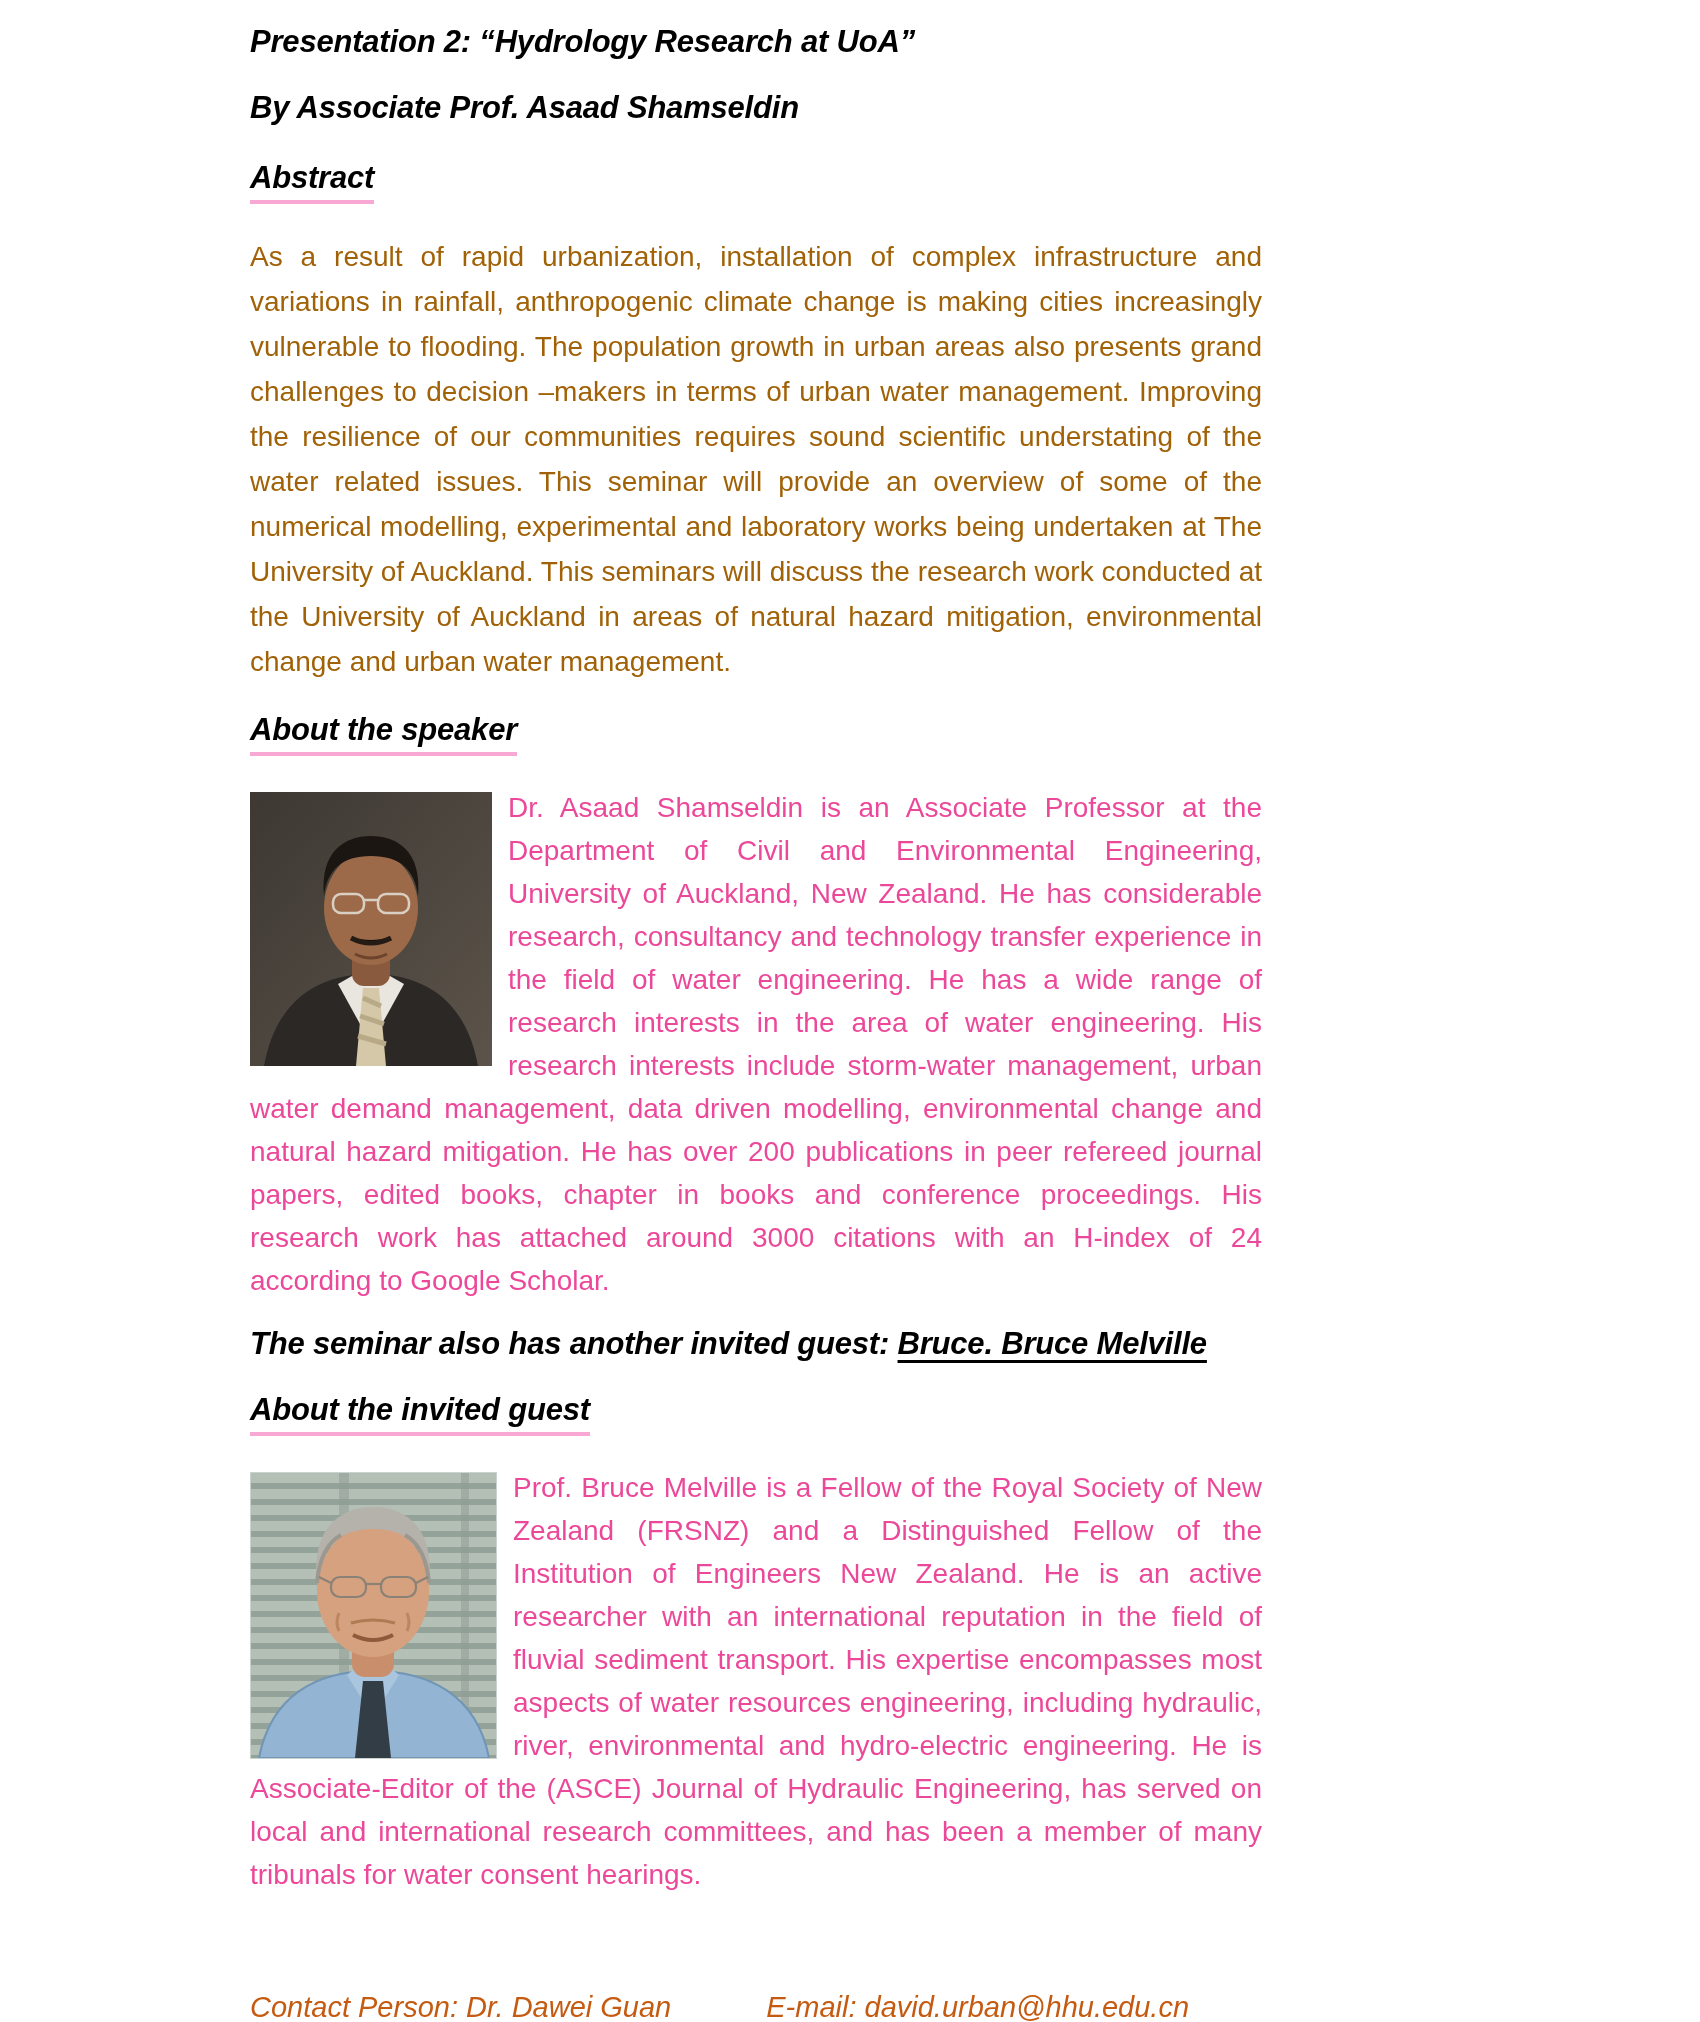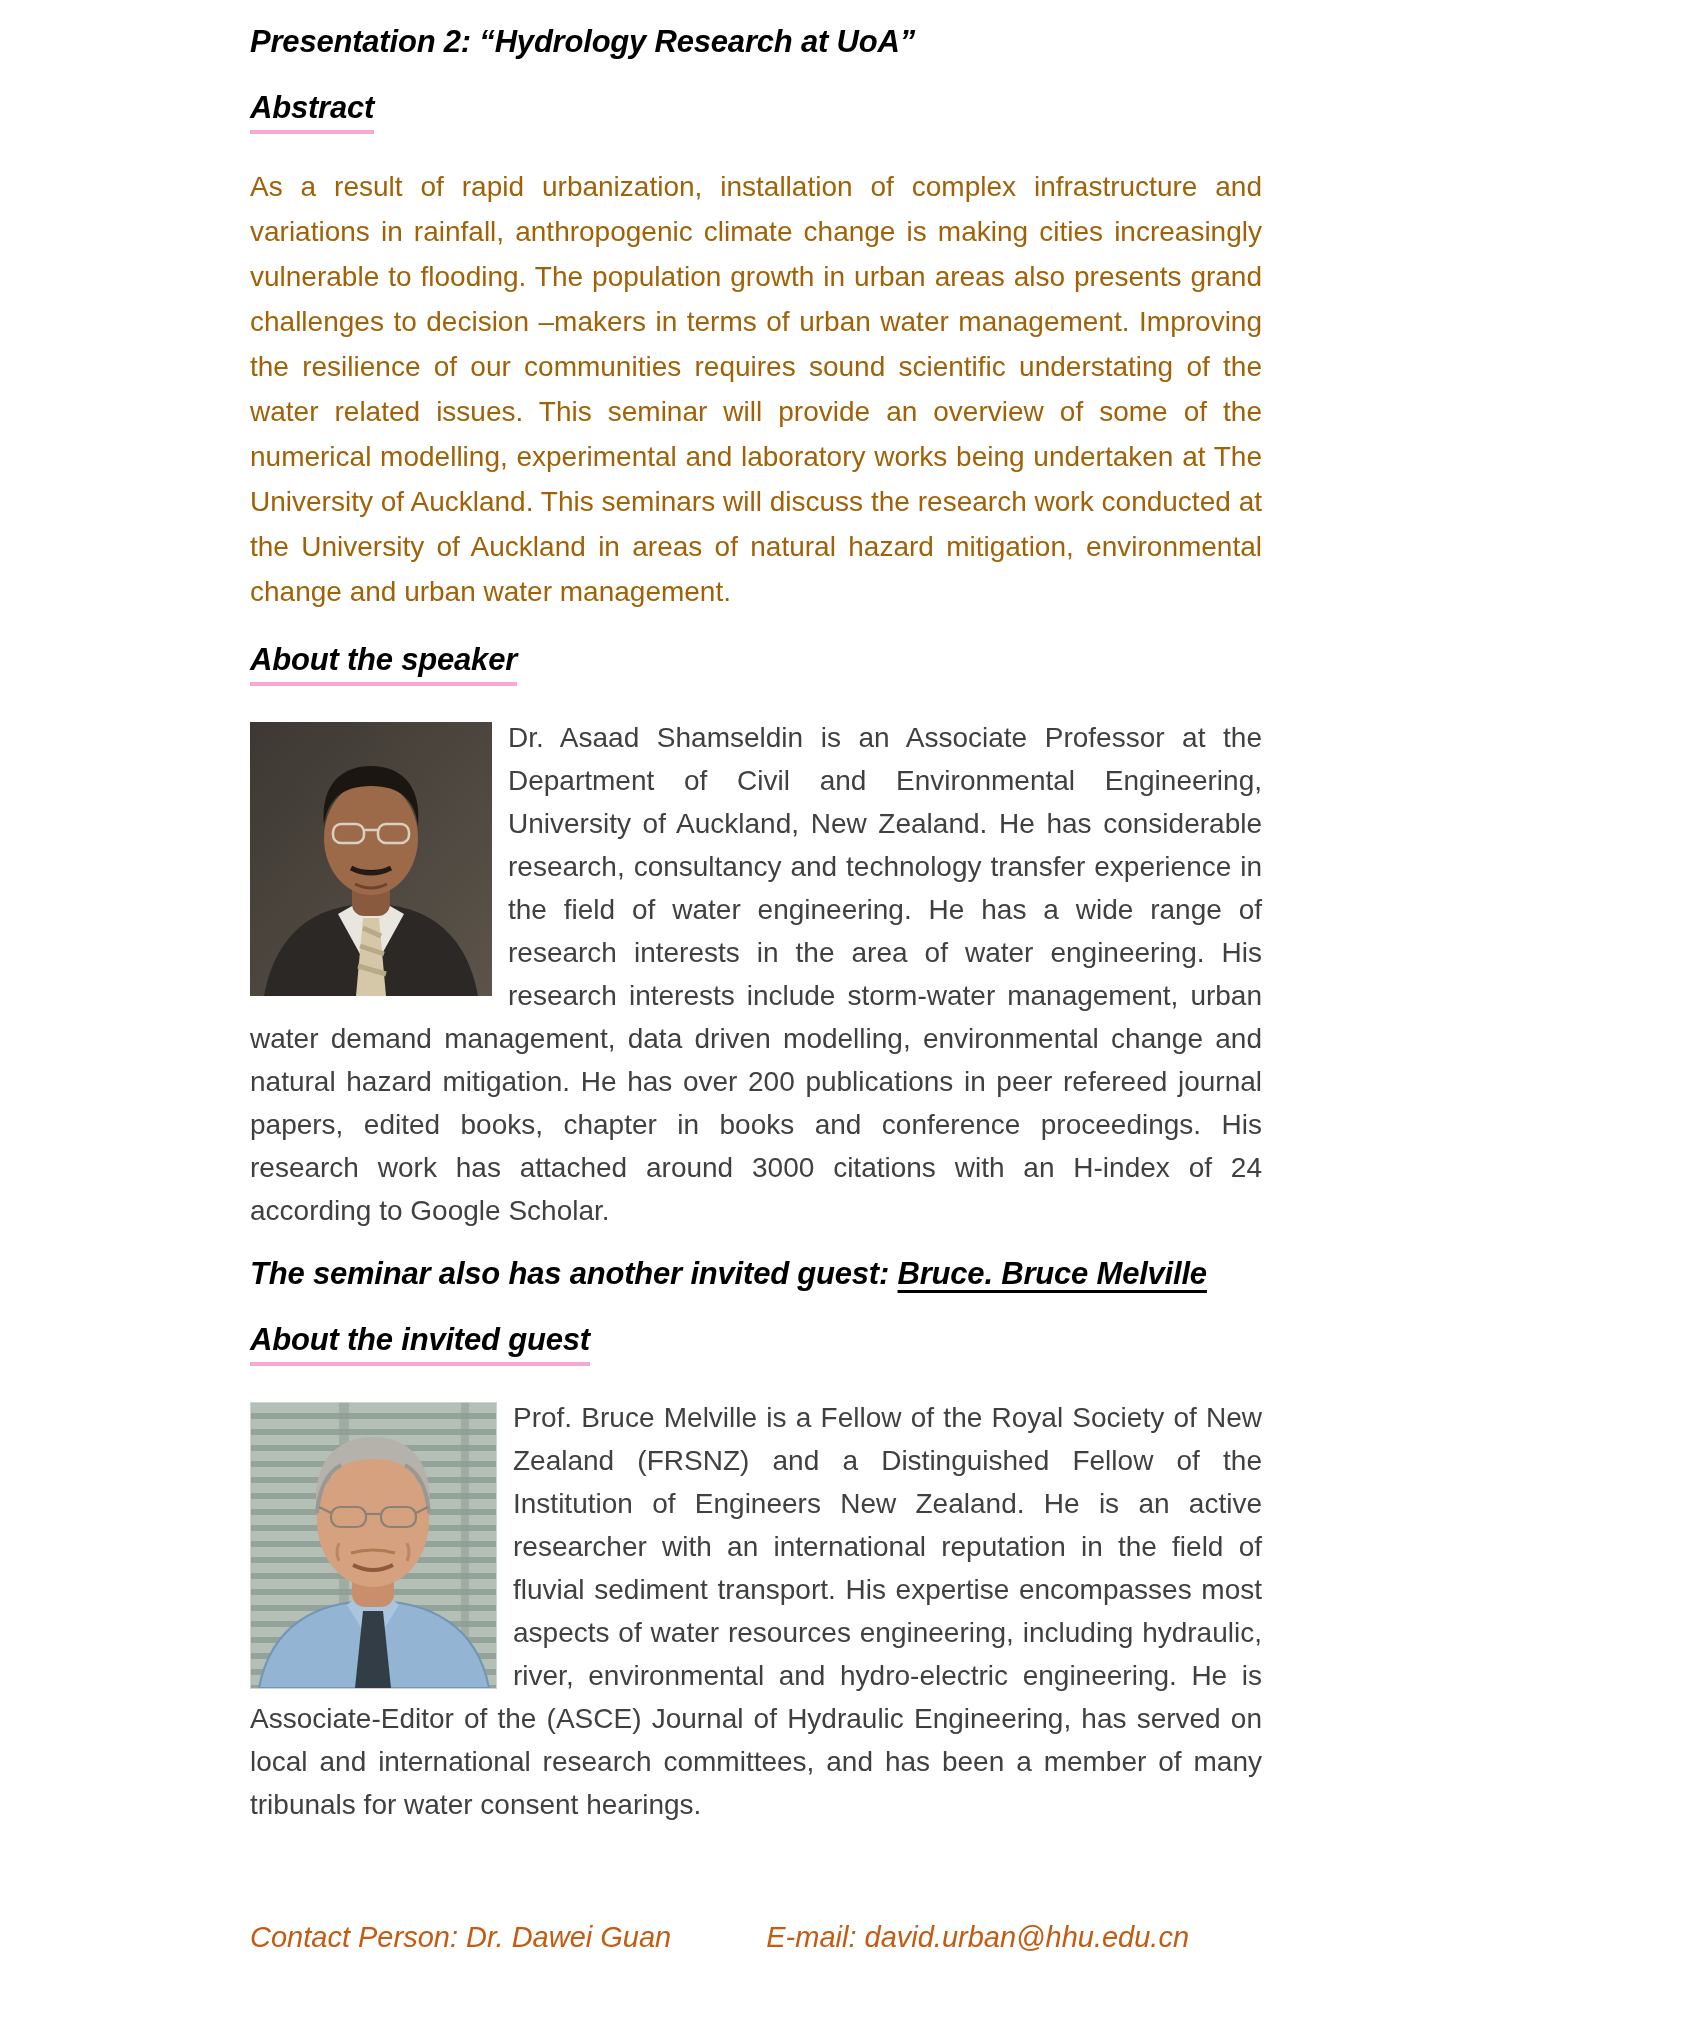--- a/index.html
+++ b/index.html
@@ -41,21 +41,21 @@
     line-height: 45px;
     text-align: justify;
     color: #a16207;
     margin: 0;
   }
   .abstract { margin-bottom: 28px; }
   .bio-para {
     font-size: 28px;
     line-height: 43px;
     text-align: justify;
-    color: #404040;
+    color: #ec4899;
     margin: 12px 0 24px 0;
   }
   .photo {
     float: left;
     margin: 6px 16px 8px 0;
     line-height: 0;
   }
   .photo svg { display: block; }
   .guest-photo-frame svg { border: 1px solid #c9d4d0; }
   .guest-intro { margin: 6px 0 30px 0; }
@@ -77,20 +77,21 @@
   .contact-line .email-1 { margin-left: 95px; }
 </style>
 </head>
 <body>
 
 <div class="page">
   <div class="content">
 
     <h1 class="title">Presentation 2: “Hydrology Research at UoA”</h1>
 
+    <h2 class="byline">By Associate Prof. Asaad Shamseldin</h2>
 
     <h3 class="section-heading"><span class="u">Abstract</span></h3>
 
     <p class="body-text abstract">As a result of rapid urbanization, installation of complex infrastructure and variations in rainfall, anthropogenic climate change is making cities increasingly vulnerable to flooding. The population growth in urban areas also presents grand challenges to decision –makers in terms of urban water management. Improving the resilience of our communities requires sound scientific understating of the water related issues. This seminar will provide an overview of some of the numerical modelling, experimental and laboratory works being undertaken at The University of Auckland. This seminars will discuss the research work conducted at the University of Auckland in areas of natural hazard mitigation, environmental change and urban water management.</p>
 
     <h3 class="section-heading"><span class="u">About the speaker</span></h3>
 
     <div class="bio-para clearfix">
       <span class="photo" role="img" aria-label="Portrait photo of Dr. Asaad Shamseldin">
         <svg width="242" height="274" viewBox="0 0 242 274" xmlns="http://www.w3.org/2000/svg">

